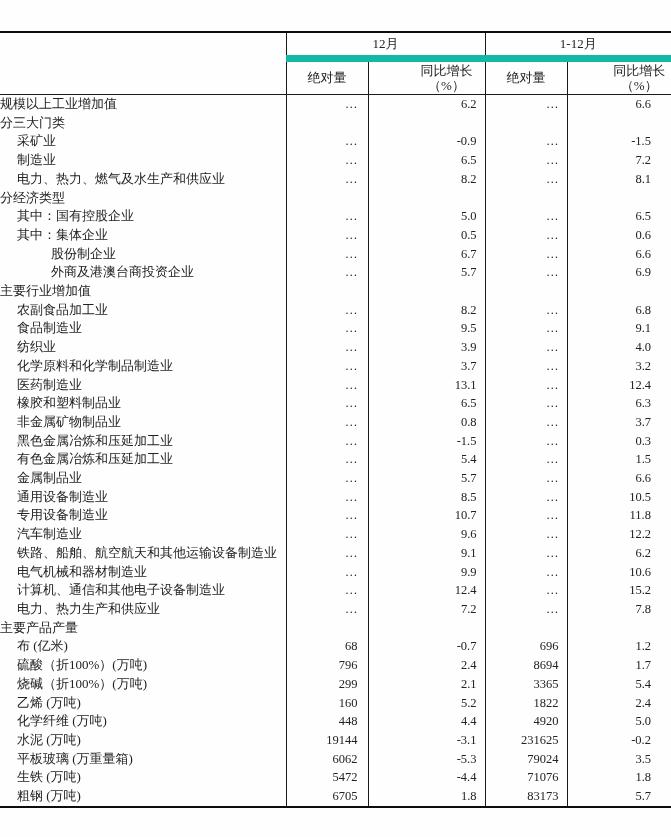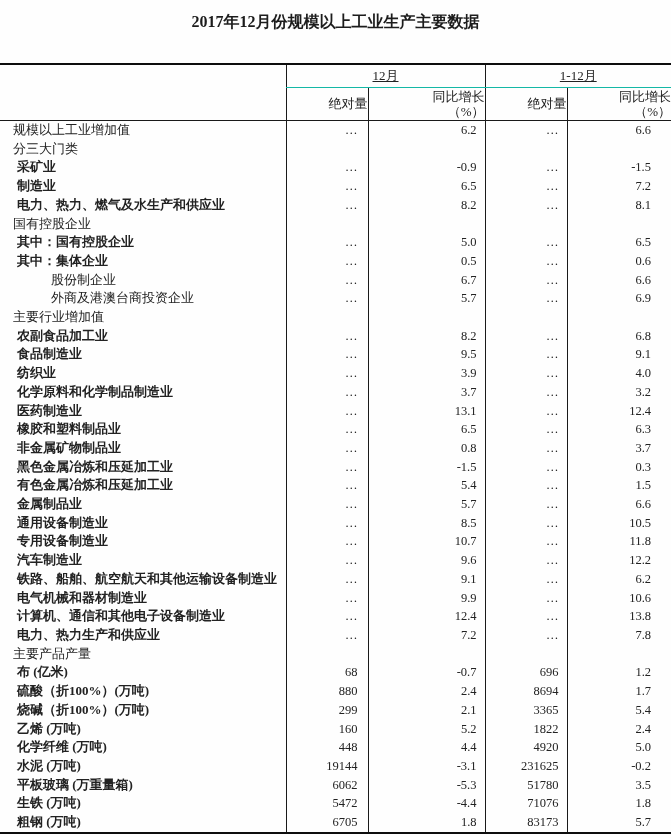--- a/index.html
+++ b/index.html
@@ -38,43 +38,42 @@
   th, td {
     margin: 0;
     padding: 0;
     font-weight: normal;
     font-size: 13px;
     vertical-align: middle;
     white-space: nowrap;
     overflow: hidden;
   }
   thead tr.group-row th { height: 22px; line-height: 22px; text-align: center; }
-  thead tr.sub-row th { height: 32px; text-align: right; }
-  thead th.group { border-bottom: 1px solid #14b8a6; text-decoration: underline; }
+  thead tr.sub-row th { height: 32px; text-align: center; }
+  thead th.group { border-bottom: 7px solid #14b8a6; }
   thead th.corner { border-bottom: 1px solid #1a1a1a; }
   thead tr.sub-row th { border-bottom: 1px solid #1a1a1a; }
   .vline { border-left: 1px solid #1a1a1a; }
   .sub2 { display: block; line-height: 15px; margin-left: 40px; }
 
   tbody td { height: 18.7px; line-height: 18.7px; }
   tbody td.label { text-align: left; }
   tbody td.num { text-align: right; font-size: 12.5px; }
   td.pr1 { padding-right: 10px; }
   td.pr2 { padding-right: 8px; }
   td.pr3 { padding-right: 8px; }
   td.pr4 { padding-right: 20px; }
-  .ind0 { padding-left: 13px; }
-  .ind1 { padding-left: 17px; font-weight: bold; }
+  .ind0 { padding-left: 0; }
+  .ind1 { padding-left: 17px; }
   .ind2 { padding-left: 51px; }
 </style>
 </head>
 <body>
 
 <div class="page">
-  <div class="title">2017年12月份规模以上工业生产主要数据</div>
 
   <table class="data">
     <colgroup>
       <col class="c-label">
       <col class="c-dec-abs">
       <col class="c-dec-yoy">
       <col class="c-ytd-abs">
       <col class="c-ytd-yoy">
     </colgroup>
     <thead>
@@ -126,21 +125,21 @@
     <td class="num vline pr4">7.2</td>
   </tr>
         <tr>
     <td class="label ind1">电力、热力、燃气及水生产和供应业</td>
     <td class="num vline pr1">…</td>
     <td class="num vline pr2">8.2</td>
     <td class="num vline pr3">…</td>
     <td class="num vline pr4">8.1</td>
   </tr>
         <tr>
-    <td class="label ind0">国有控股企业</td>
+    <td class="label ind0">分经济类型</td>
     <td class="num vline pr1"></td>
     <td class="num vline pr2"></td>
     <td class="num vline pr3"></td>
     <td class="num vline pr4"></td>
   </tr>
         <tr>
     <td class="label ind1">其中：国有控股企业</td>
     <td class="num vline pr1">…</td>
     <td class="num vline pr2">5.0</td>
     <td class="num vline pr3">…</td>
@@ -277,21 +276,21 @@
     <td class="num vline pr1">…</td>
     <td class="num vline pr2">9.9</td>
     <td class="num vline pr3">…</td>
     <td class="num vline pr4">10.6</td>
   </tr>
         <tr>
     <td class="label ind1">计算机、通信和其他电子设备制造业</td>
     <td class="num vline pr1">…</td>
     <td class="num vline pr2">12.4</td>
     <td class="num vline pr3">…</td>
-    <td class="num vline pr4">13.8</td>
+    <td class="num vline pr4">15.2</td>
   </tr>
         <tr>
     <td class="label ind1">电力、热力生产和供应业</td>
     <td class="num vline pr1">…</td>
     <td class="num vline pr2">7.2</td>
     <td class="num vline pr3">…</td>
     <td class="num vline pr4">7.8</td>
   </tr>
         <tr>
     <td class="label ind0">主要产品产量</td>
@@ -302,21 +301,21 @@
   </tr>
         <tr>
     <td class="label ind1">布 (亿米)</td>
     <td class="num vline pr1">68</td>
     <td class="num vline pr2">-0.7</td>
     <td class="num vline pr3">696</td>
     <td class="num vline pr4">1.2</td>
   </tr>
         <tr>
     <td class="label ind1">硫酸（折100%）(万吨)</td>
-    <td class="num vline pr1">880</td>
+    <td class="num vline pr1">796</td>
     <td class="num vline pr2">2.4</td>
     <td class="num vline pr3">8694</td>
     <td class="num vline pr4">1.7</td>
   </tr>
         <tr>
     <td class="label ind1">烧碱（折100%）(万吨)</td>
     <td class="num vline pr1">299</td>
     <td class="num vline pr2">2.1</td>
     <td class="num vline pr3">3365</td>
     <td class="num vline pr4">5.4</td>
@@ -339,21 +338,21 @@
     <td class="label ind1">水泥 (万吨)</td>
     <td class="num vline pr1">19144</td>
     <td class="num vline pr2">-3.1</td>
     <td class="num vline pr3">231625</td>
     <td class="num vline pr4">-0.2</td>
   </tr>
         <tr>
     <td class="label ind1">平板玻璃 (万重量箱)</td>
     <td class="num vline pr1">6062</td>
     <td class="num vline pr2">-5.3</td>
-    <td class="num vline pr3">51780</td>
+    <td class="num vline pr3">79024</td>
     <td class="num vline pr4">3.5</td>
   </tr>
         <tr>
     <td class="label ind1">生铁 (万吨)</td>
     <td class="num vline pr1">5472</td>
     <td class="num vline pr2">-4.4</td>
     <td class="num vline pr3">71076</td>
     <td class="num vline pr4">1.8</td>
   </tr>
         <tr>

